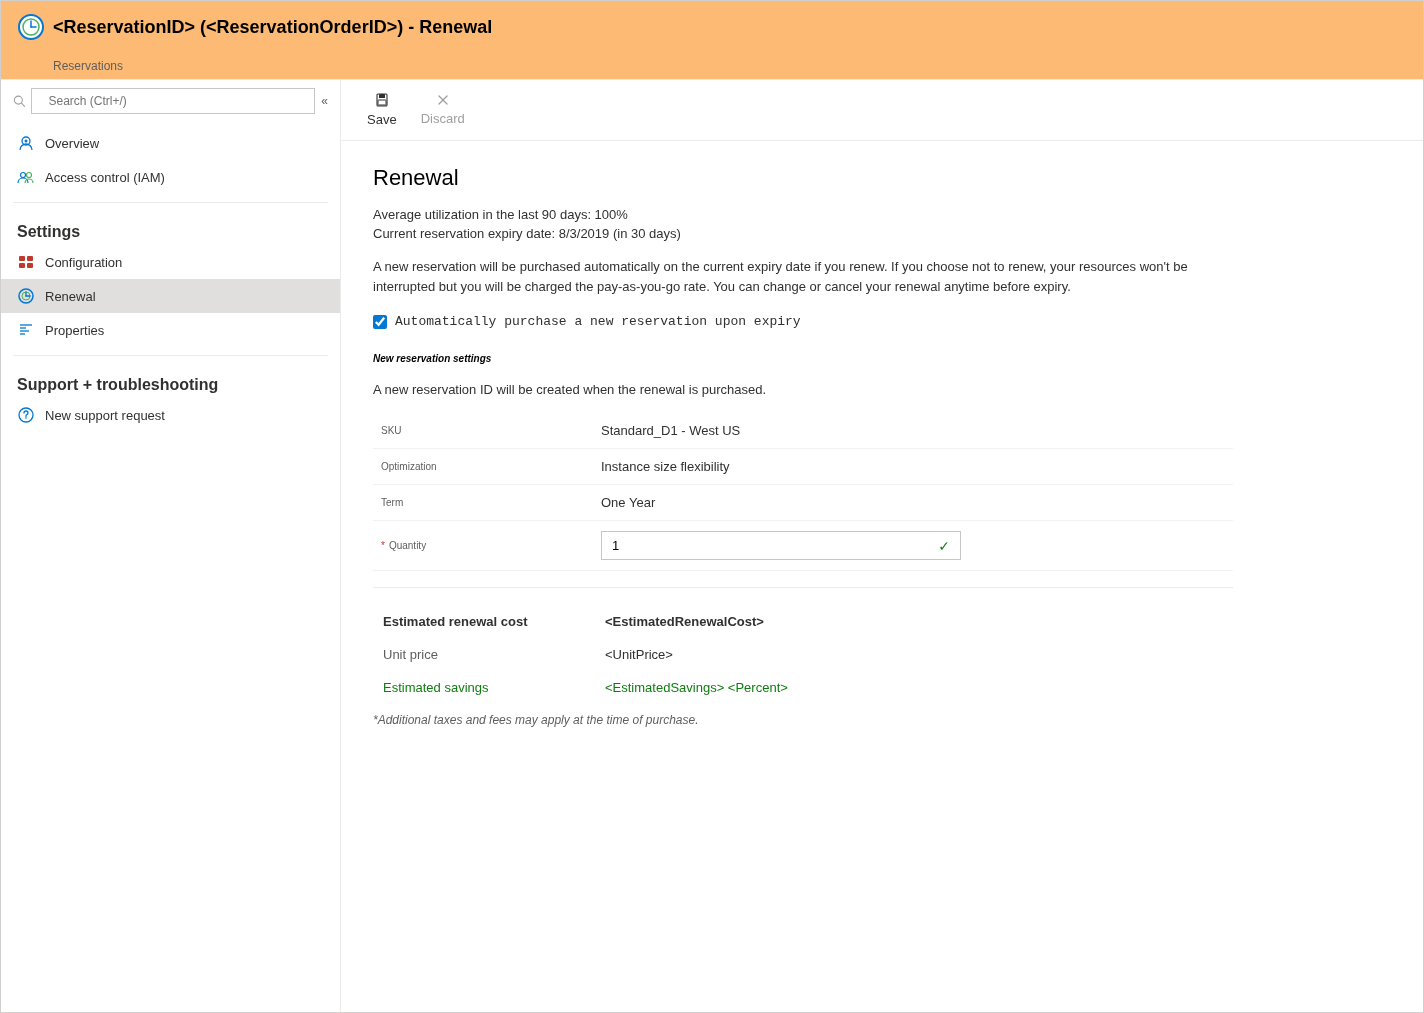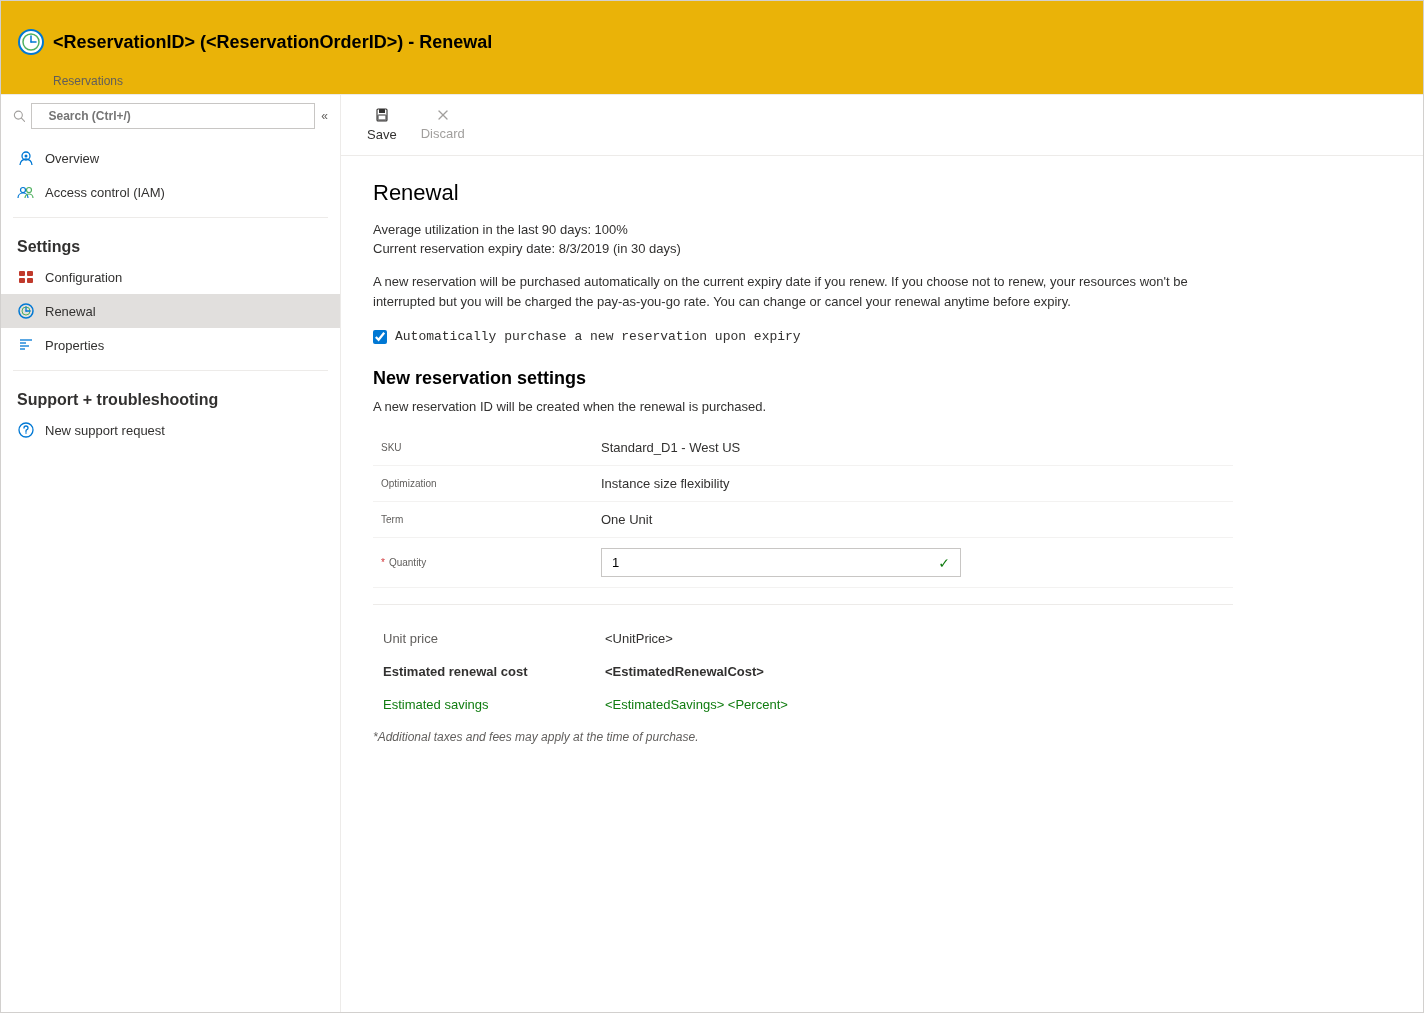--- a/index.html
+++ b/index.html
@@ -1,31 +1,31 @@
 <!DOCTYPE html>
 <html><head>
   <meta charset="utf-8">
   <style>
     * { box-sizing: border-box; margin: 0; padding: 0; }
     body { font-family: 'Segoe UI', Arial, sans-serif; font-size: 13px; color: #323130; background: #fff; }
 
     .app-container { display: flex; flex-direction: column; height: 100vh; border: 1px solid #d2d0ce; }
 
     
-    .app-header { padding: 27px 16px 6px 16px; border-bottom: 1px solid #edebe9; background: #eab308; }
+    .app-header { padding: 12px 16px 6px 16px; border-bottom: 1px solid #edebe9; background: #fdba74; }
     .app-header-title { font-size: 18px; font-weight: 600; color: #000; display: flex; align-items: center; gap: 8px; }
     .app-header-icon { width: 28px; height: 28px; }
     .app-header-breadcrumb { font-size: 12px; color: #605e5c; margin-top: 18px; margin-left: 36px; }
 
     
     .main-layout { display: flex; flex: 1; overflow: hidden; }
 
     
     .sidebar { width: 340px; min-width: 340px; border-right: 1px solid #edebe9; background: #fff; overflow-y: auto; padding-bottom: 20px; }
-    .sidebar-search-input { border: 1px solid #c8c6c4; padding: 5px 16px; font-size: 12px; color: #a19f9d; width: 100%; outline: none; font-weight: bold; }
+    .sidebar-search-input { border: 1px solid #c8c6c4; padding: 5px 16px; font-size: 12px; color: #a19f9d; width: 100%; outline: none; }
     .sidebar-search-wrap { position: relative; display: flex; align-items: center; gap: 6px; padding: 8px 12px; }
 
     .sidebar-nav { padding: 4px 0; }
     .sidebar-nav-item { display: flex; align-items: center; gap: 10px; padding: 8px 16px; cursor: pointer; color: #323130; font-size: 13px; }
     .sidebar-nav-item.active { background: #e1dfdd; font-weight: 500; }
     .sidebar-nav-icon { width: 18px; height: 18px; flex-shrink: 0; }
 
     .sidebar-section-header { font-size: 16px; font-weight: 600; color: #323130; padding: 12px 16px 4px 16px; margin-top: 4px; }
 
     .sidebar-divider { border: none; border-top: 1px solid #edebe9; margin: 8px 12px; }
@@ -47,21 +47,21 @@
 
     .info-line { font-size: 13px; color: #323130; margin-bottom: 4px; }
     .info-block { margin-bottom: 16px; }
 
     .description-text { font-size: 13px; color: #323130; line-height: 1.5; margin-bottom: 18px; max-width: 860px; }
 
     .checkbox-row { display: flex; align-items: center; gap: 8px; margin-bottom: 24px; }
     .checkbox-input { width: 14px; height: 14px; accent-color: #0078d4; cursor: pointer; }
     .checkbox-label { font-size: 13px; color: #323130; font-family: Liberation Mono, monospace; }
 
-    .section-title { font-size: 18px; font-weight: 600; color: #000; margin-bottom: 10px; }
+    .section-title { font-size: 10px; font-weight: 600; color: #000; margin-bottom: 18px; font-style: italic; }
     .section-subtitle { font-size: 13px; color: #323130; margin-bottom: 16px; }
 
     .settings-table { width: 100%; max-width: 860px; border-collapse: collapse; margin-bottom: 16px; }
     .settings-table tr { border-bottom: 1px solid #f3f2f1; }
     .settings-table td { padding: 10px 8px; vertical-align: middle; }
     .settings-table td:first-child { color: #605e5c; font-size: 10px; width: 220px; }
     .settings-table td:last-child { color: #323130; font-size: 13px; }
 
     .required-mark { color: #d13438; margin-right: 4px; }
 
@@ -218,21 +218,21 @@
               <tr>
                 <td>SKU</td>
                 <td>Standard_D1 - West US</td>
               </tr>
               <tr>
                 <td>Optimization</td>
                 <td>Instance size flexibility</td>
               </tr>
               <tr>
                 <td>Term</td>
-                <td>One Unit</td>
+                <td>One Year</td>
               </tr>
               <tr>
                 <td>
                   <span class="required-mark">*</span>Quantity
                 </td>
                 <td>
                   <div class="quantity-input-wrap">
                     <input type="text" class="quantity-input" value="1" style="">
                     <span class="quantity-check">✓</span>
                   </div>
@@ -240,26 +240,26 @@
               </tr>
             </tbody>
           </table>
         </div>
 
         <hr class="divider-hr">
 
         <table class="price-table">
           <tbody>
             <tr>
+              <td style="font-weight:600; color:#323130;">Estimated renewal cost</td>
+              <td style="font-weight:600; color:#323130;">&lt;EstimatedRenewalCost&gt;</td>
+            </tr>
+            <tr>
               <td style="color:#605e5c;">Unit price</td>
               <td>&lt;UnitPrice&gt;</td>
-            </tr>
-            <tr>
-              <td style="font-weight:600; color:#323130;">Estimated renewal cost</td>
-              <td style="font-weight:600; color:#323130;">&lt;EstimatedRenewalCost&gt;</td>
             </tr>
             <tr>
               <td style="color:#107c10;">Estimated savings</td>
               <td style="color:#107c10;">&lt;EstimatedSavings&gt; &lt;Percent&gt;</td>
             </tr>
           </tbody>
         </table>
 
         <div class="footnote">*Additional taxes and fees may apply at the time of purchase.</div>
       </div>

